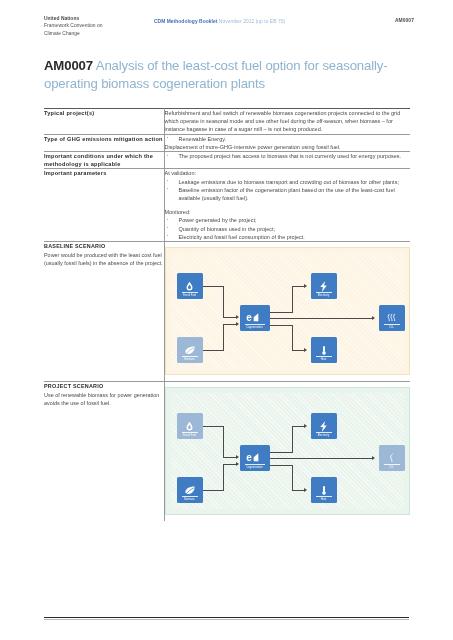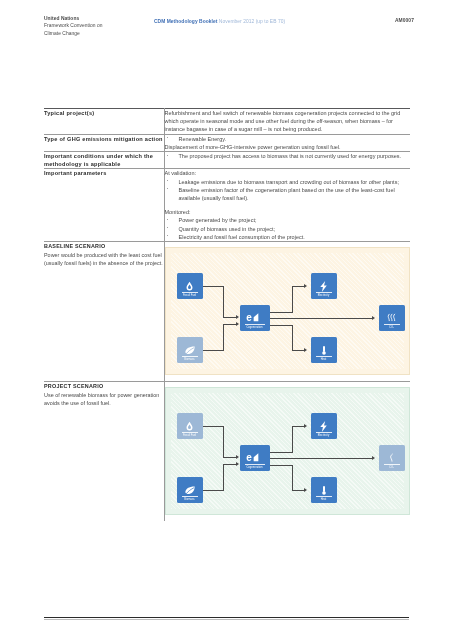--- a/index.html
+++ b/index.html
@@ -137,20 +137,24 @@
       <div>Framework Convention on</div>
       <div>Climate Change</div>
     </div>
     <div class="booklet">
       <span class="b-strong">CDM Methodology Booklet</span>
       <span class="b-date">November 2012 (up to EB 70)</span>
     </div>
     <div class="amcode-head">AM0007</div>
   </div>
 
+  <div class="title">
+    <span class="code">AM0007</span>
+    <span>Analysis of the least-cost fuel option for seasonally-operating biomass cogeneration plants</span>
+  </div>
 
   <table class="tbl">
     <colgroup>
         <col style="width:120px">
         <col>
       </colgroup>
     <tbody>
 
       <tr>
         <td class="cell-l rule-top">

